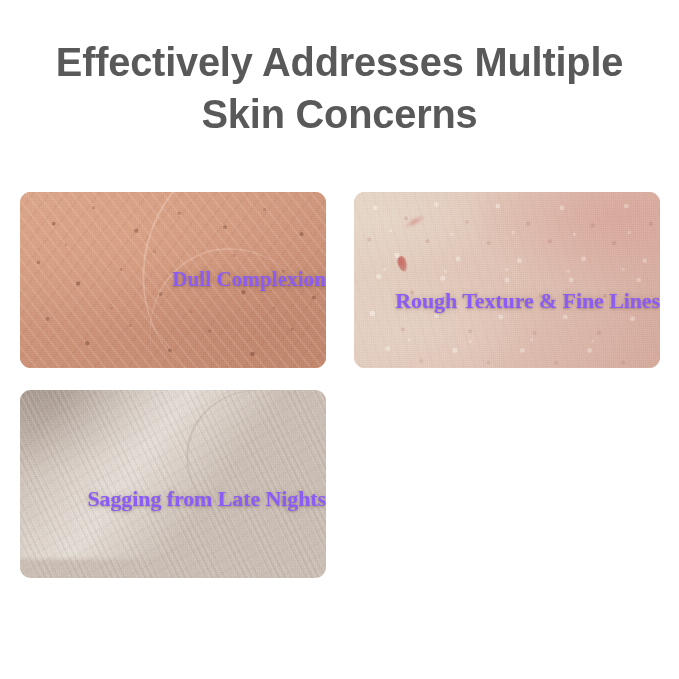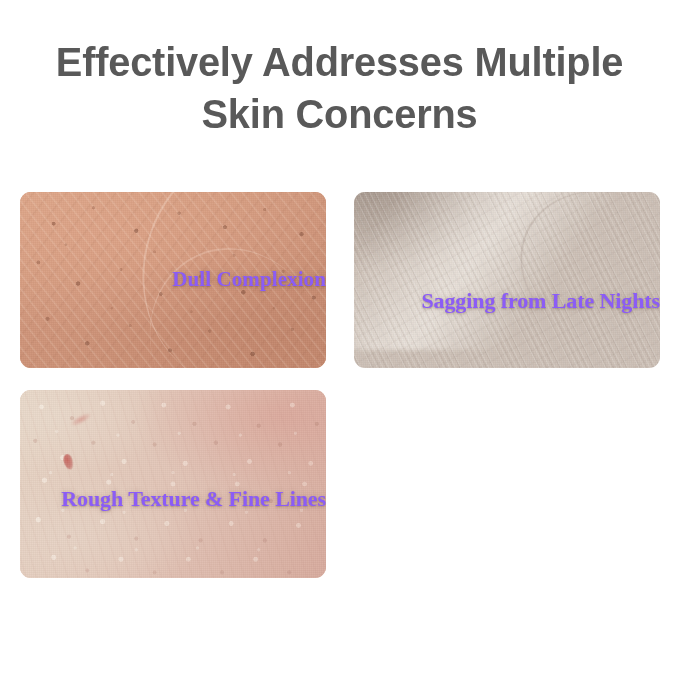--- a/index.html
+++ b/index.html
@@ -492,35 +492,35 @@
       <div class="skin"></div>
       <div class="lines"></div>
       <div class="curve"></div>
       <div class="curve2"></div>
       <div class="spots"></div>
       <div class="grain"></div>
       <div class="label">Dull Complexion</div>
     </div>
 
 
-    <div class="tile row-bottom" id="tile-sagging">
-      <div class="skin"></div>
-      <div class="shadow-tl"></div>
-      <div class="sheen"></div>
-      <div class="lines"></div>
-      <div class="crease"></div>
-      <div class="grain"></div>
-      <div class="label wide">Sagging from Late Nights</div>
-    </div>
-
     <div class="tile row-bottom" id="tile-rough">
       <div class="skin"></div>
       <div class="bumps"></div>
       <div class="bumps2"></div>
       <div class="fine-lines"></div>
       <div class="mark2"></div>
       <div class="mark"></div>
       <div class="grain"></div>
       <div class="label wide">Rough Texture &amp; Fine Lines</div>
     </div>
 
+    <div class="tile row-bottom" id="tile-sagging">
+      <div class="skin"></div>
+      <div class="shadow-tl"></div>
+      <div class="sheen"></div>
+      <div class="lines"></div>
+      <div class="crease"></div>
+      <div class="grain"></div>
+      <div class="label wide">Sagging from Late Nights</div>
+    </div>
+
   </div>
 </div>
 
 </body></html>

